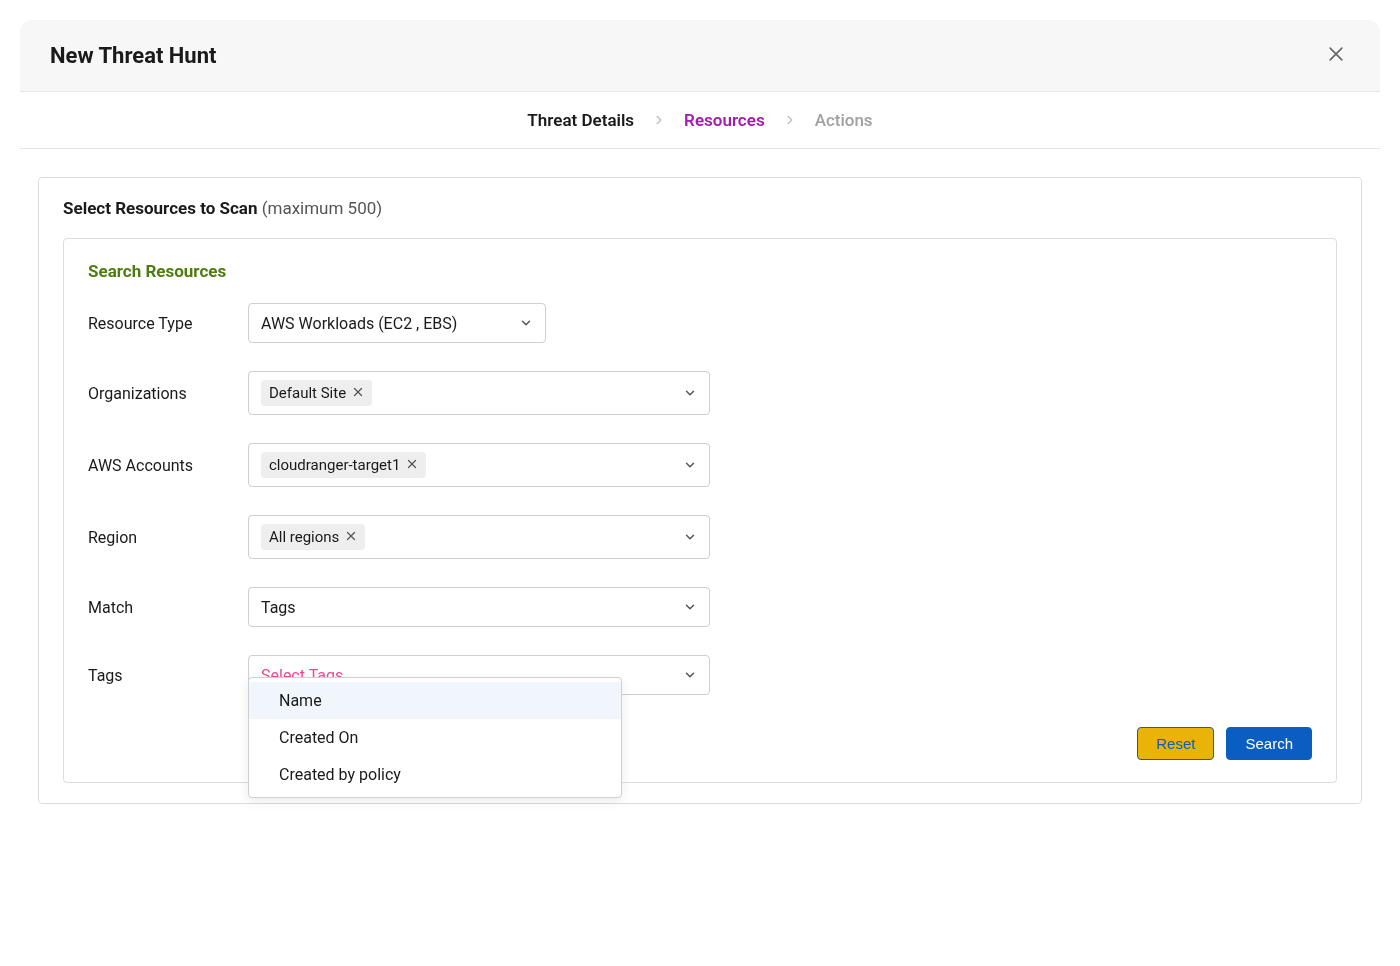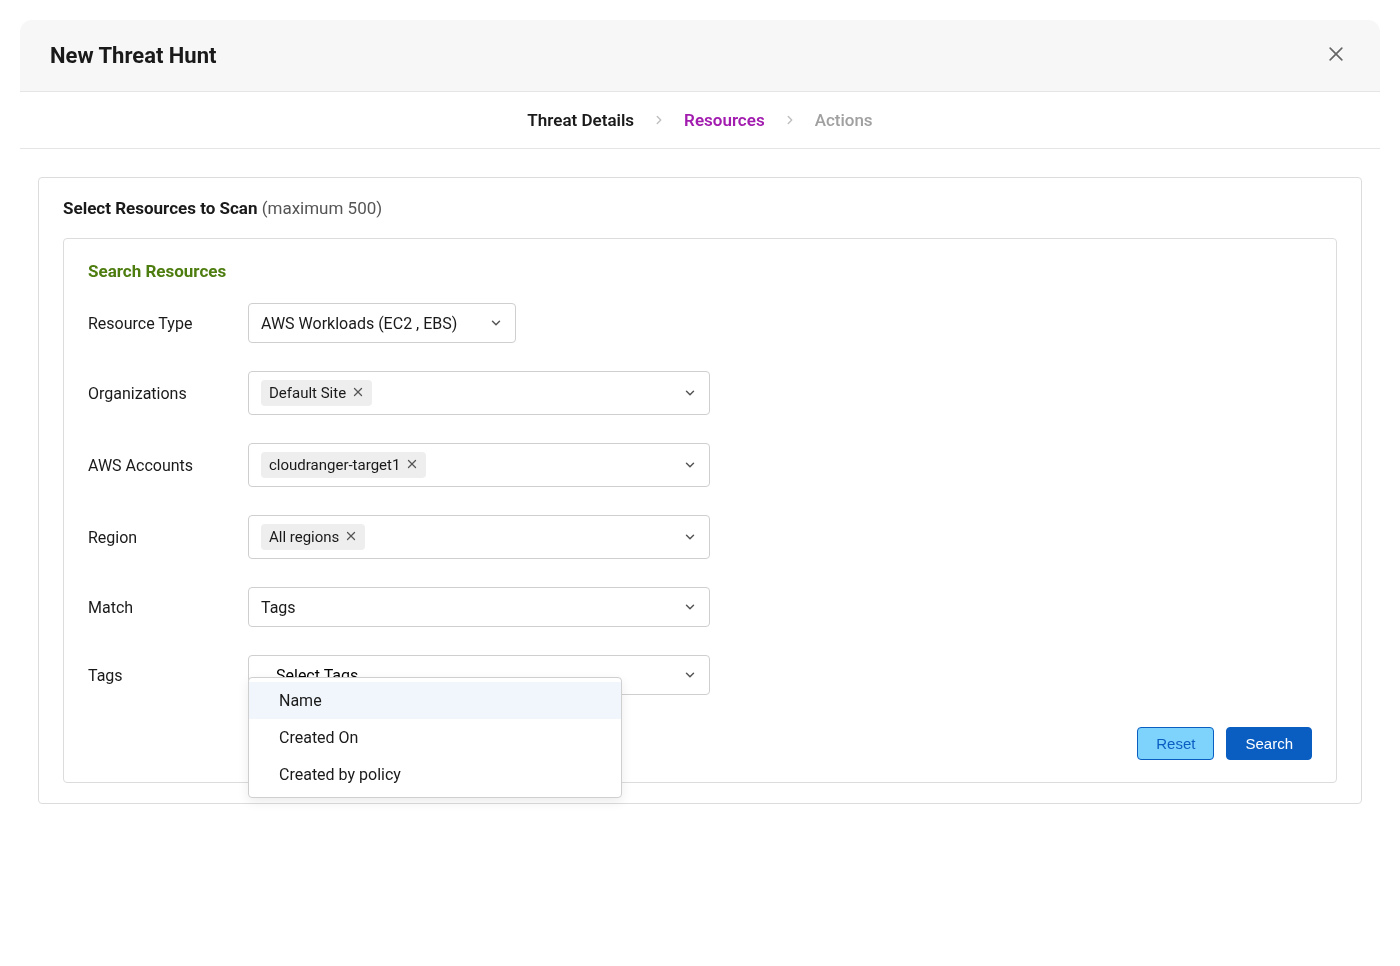--- a/index.html
+++ b/index.html
@@ -156,37 +156,36 @@
       background: #fff;
       display: flex;
       align-items: center;
       justify-content: space-between;
       padding: 8px 12px;
       cursor: pointer;
       min-height: 40px;
     }
 
     .select-control.small {
-      width: 268px;
+      width: 298px;
     }
 
     .select-control.wide {
       width: 462px;
       gap: 11px;
     }
 
     .select-value {
       font-size: 16px;
       color: #1a1a1a;
     }
 
     .select-placeholder {
       font-size: 16px;
-      color: #000000;
-      margin-left: 15px;
+      color: #ec4899;
     }
 
     .chip-container {
       display: flex;
       gap: 6px;
       flex-wrap: wrap;
     }
 
     .chip {
       background: #eeeeee;
@@ -257,21 +256,21 @@
 
     .btn {
       padding: 7px 18px;
       border-radius: 4px;
       font-size: 15px;
       font-weight: 500;
       cursor: pointer;
     }
 
     .btn-outline {
-      background: #7dd3fc;
+      background: #eab308;
       border: 1px solid #0a5ec2;
       color: #0a5ec2;
     }
 
     .btn-primary {
       background: #0a5ec2;
       border: 1px solid #0a5ec2;
       color: #fff;
     }
 

